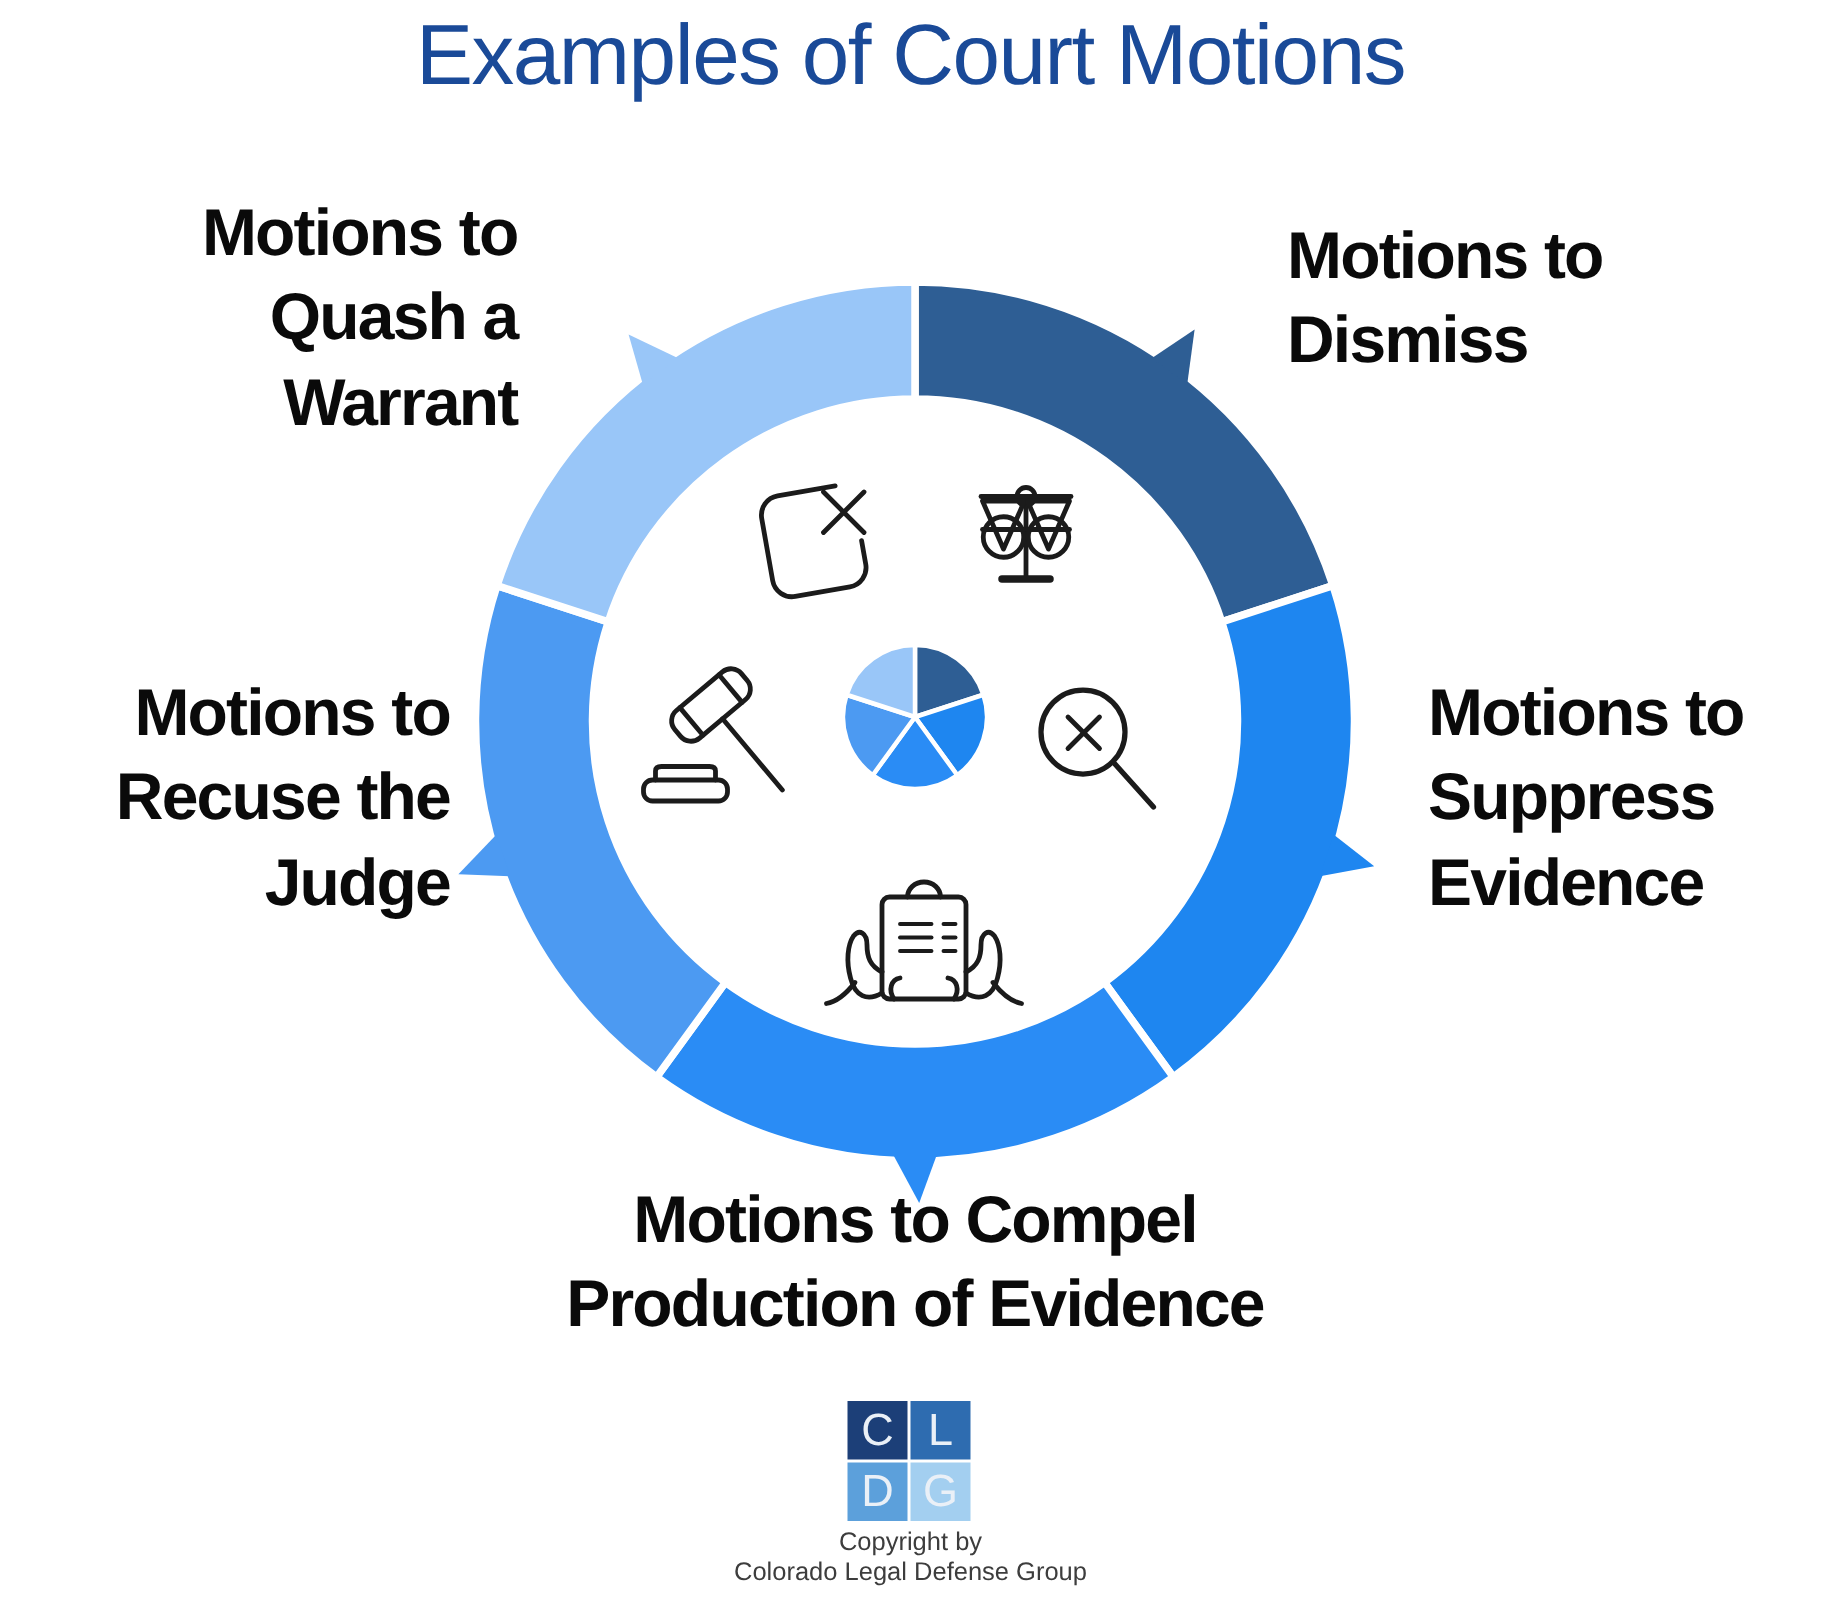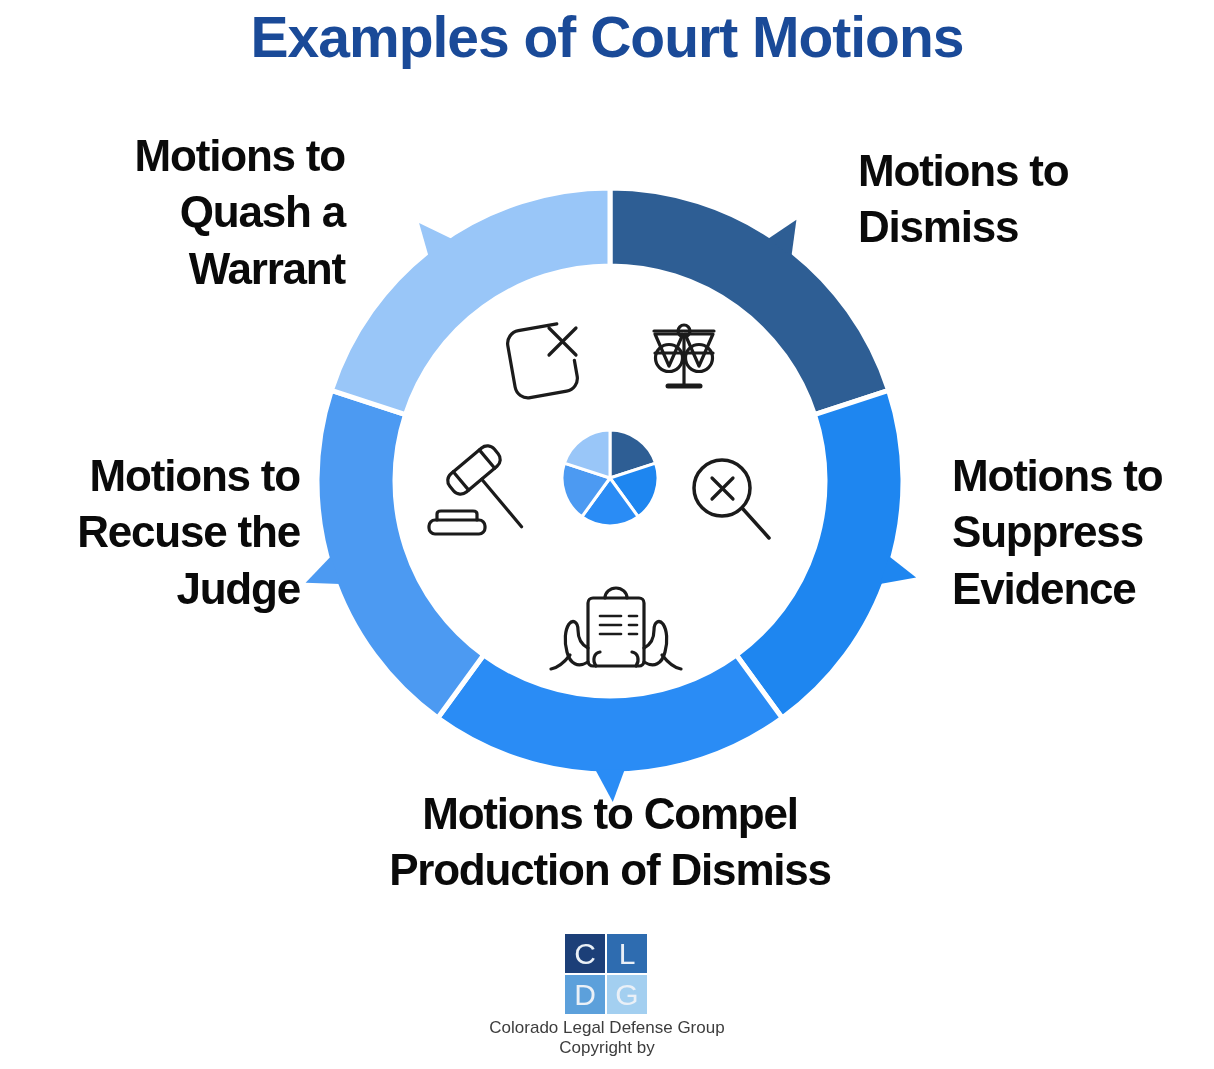--- a/index.html
+++ b/index.html
@@ -2,21 +2,21 @@
 <html><head>
 <meta charset="utf-8">
 <style>
   html,body{margin:0;padding:0;background:#ffffff;}
   .stage{
     position:relative;width:1214px;height:1069px;background:#ffffff;overflow:hidden;
     font-family:"Liberation Sans", sans-serif;
   }
   .page-title{
     position:absolute;top:4px;left:0;width:100%;text-align:center;
-    font-size:57px;font-weight:bold;letter-spacing:-1px;margin:0;
+    font-size:57px;font-weight:normal;letter-spacing:-1px;margin:0;
   }
   svg.layer{position:absolute;left:0;top:0;width:1214px;height:1069px;}
   .label{
     position:absolute;font-weight:bold;font-size:44px;line-height:1.28;
     letter-spacing:-1.2px;color:#0a0a0a;white-space:pre-line;
   }
   #label-dismiss {left:858px;top:143px;width:330px;text-align:left;}
   #label-suppress{left:952px;top:448px;width:262px;text-align:left;}
   #label-compel  {left:250px;top:786px;width:720px;text-align:center;}
   #label-recuse  {left:0px;  top:448px;width:300px;text-align:right;}
@@ -116,33 +116,33 @@
       <line x1="576" y1="328" x2="549" y2="355"></line>
     </g>
   </svg>
 
   <div class="label" id="label-dismiss" style="color: rgb(10, 10, 10);">Motions to
 Dismiss</div>
   <div class="label" id="label-suppress" style="color: rgb(10, 10, 10);">Motions to
 Suppress
 Evidence</div>
   <div class="label" id="label-compel" style="color: rgb(10, 10, 10);">Motions to Compel
-Production of Dismiss</div>
+Production of Evidence</div>
   <div class="label" id="label-recuse" style="color: rgb(10, 10, 10);">Motions to
 Recuse the
 Judge</div>
   <div class="label" id="label-quash" style="color: rgb(10, 10, 10);">Motions to
 Quash a
 Warrant</div>
 
   <div class="logo">
     <div class="logo-cell" style="background: rgb(28, 63, 120); color: rgb(234, 240, 247);">C</div>
     <div class="logo-cell" style="background: rgb(46, 108, 176); color: rgb(234, 240, 247);">L</div>
     <div class="logo-cell" style="background: rgb(92, 160, 219); color: rgb(234, 240, 247);">D</div>
     <div class="logo-cell" style="background: rgb(163, 207, 240); color: rgb(234, 240, 247);">G</div>
   </div>
 
   <div class="copyright" style="color: rgb(61, 61, 61);">
+    <div>Copyright by</div>
     <div>Colorado Legal Defense Group</div>
-    <div>Copyright by</div>
   </div>
 
 </div>
 
 </body></html>

